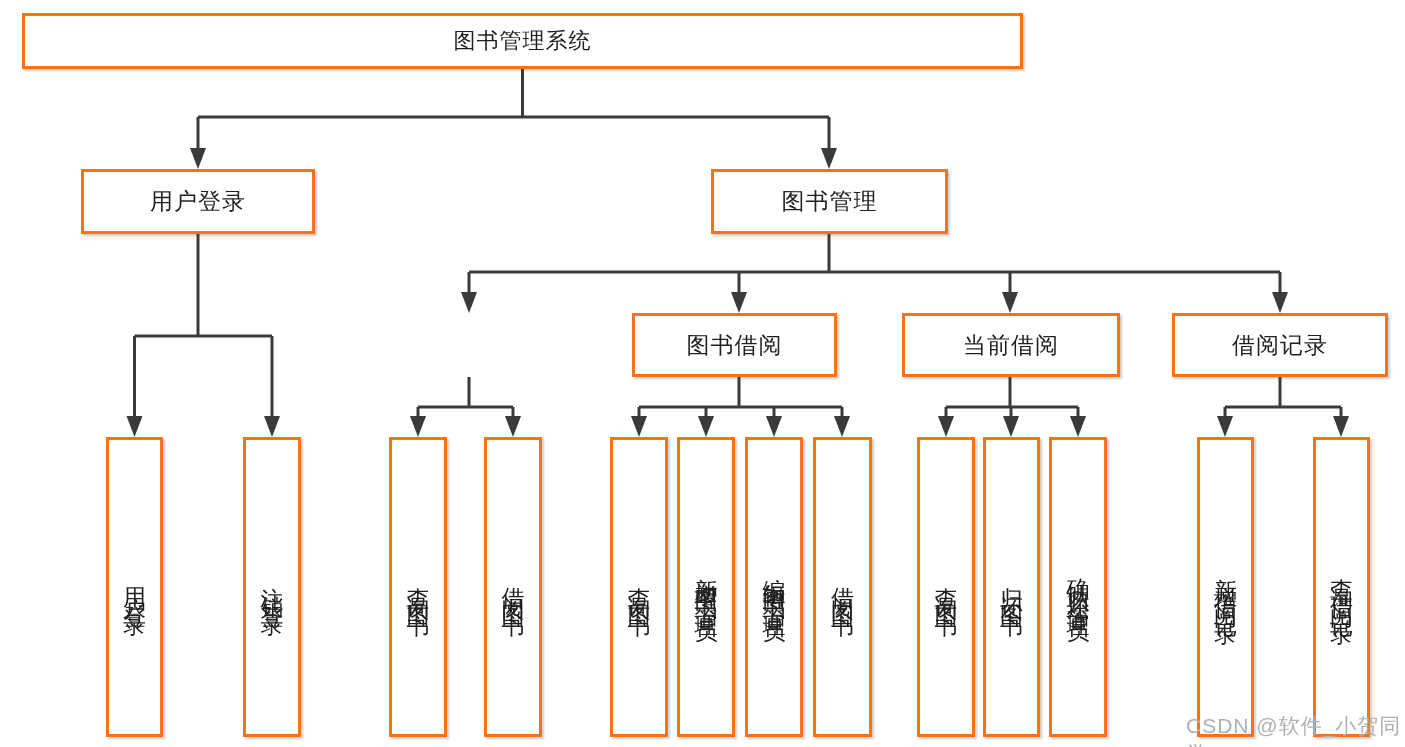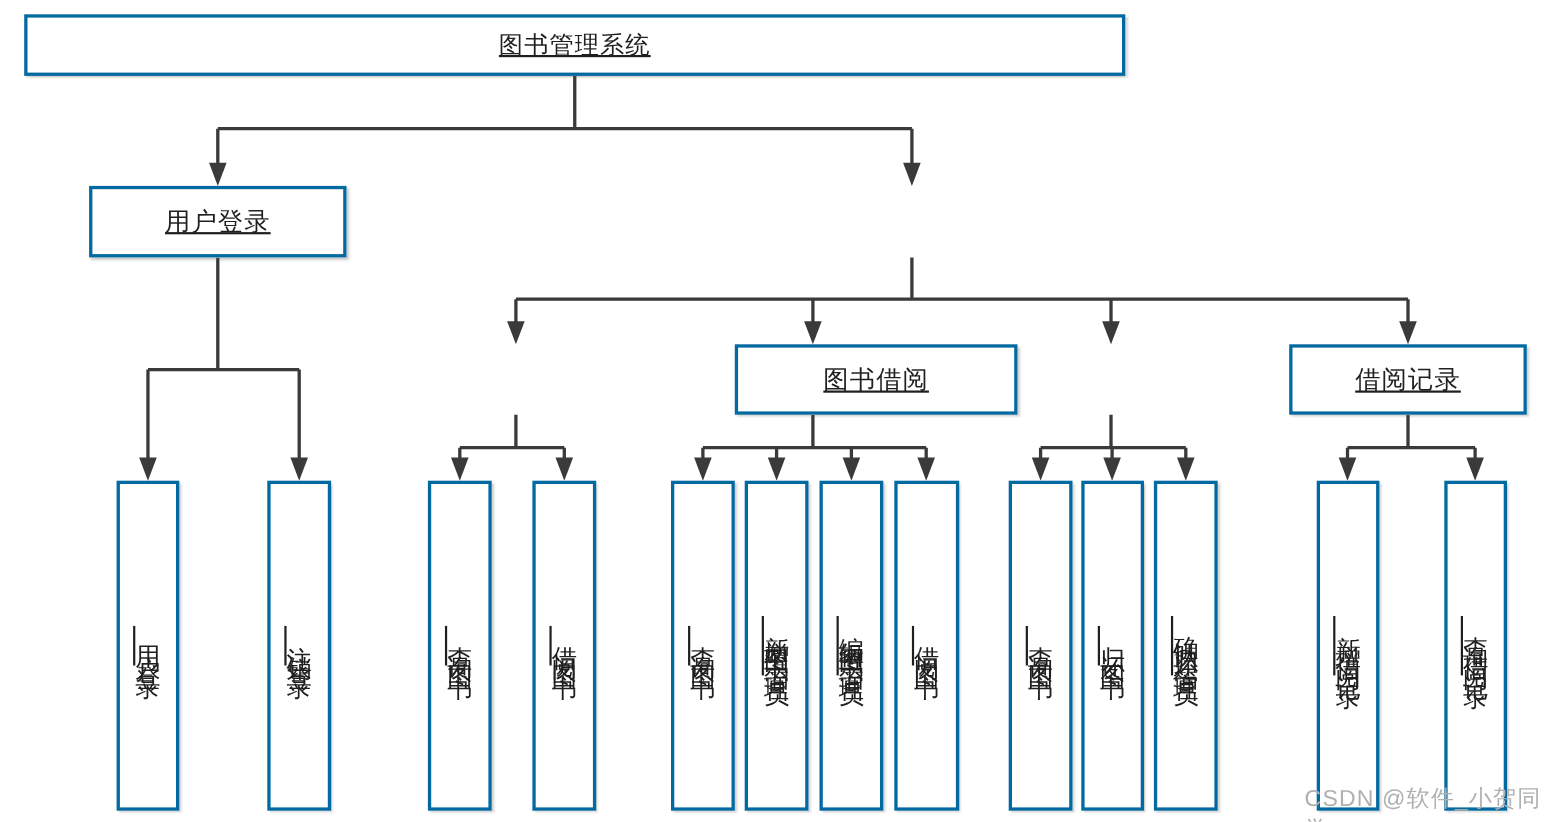--- a/index.html
+++ b/index.html
@@ -8,24 +8,23 @@
     width:1405px; height:747px;
     position:relative; overflow:hidden;
     font-family:"Liberation Sans", sans-serif;
     color:#1f1f1f;
   }
   .stage { position:absolute; left:0; top:0; width:1405px; height:747px; }
   svg.connectors { position:absolute; left:0; top:0; z-index:0; }
   .box {
     position:absolute; z-index:1;
     background:#ffffff;
-    border:3px solid #0369a1;
+    border:3px solid #f97316;
     display:flex; align-items:center; justify-content:center;
     box-shadow:2px 2px 2px rgba(90,90,90,0.30);
-    text-decoration:underline;
   }
   .hbox { font-size:23px; letter-spacing:1px; }
   .hbox.title { font-size:22px; }
   .vlabel {
     writing-mode:vertical-rl;
     text-orientation:mixed;
     font-size:23px;
     line-height:1;
     letter-spacing:9px;
     white-space:nowrap;
@@ -91,23 +90,29 @@
     </g>
   </svg>
 
   <div class="box hbox title" style="left:22px;top:13px;width:1001px;height:56px">
     <span>图书管理系统</span>
   </div>
 
   <div class="box hbox" style="left:81px;top:169px;width:234px;height:65px">
     <span>用户登录</span>
   </div>
+  <div class="box hbox" style="left:711px;top:169px;width:237px;height:65px">
+    <span>图书管理</span>
+  </div>
 
-  <div class="box hbox" style="left:668px;top:313px;width:257px;height:64px">
+  <div class="box hbox" style="left:632px;top:313px;width:205px;height:64px">
     <span>图书借阅</span>
+  </div>
+  <div class="box hbox" style="left:902px;top:313px;width:218px;height:64px">
+    <span>当前借阅</span>
   </div>
   <div class="box hbox" style="left:1172px;top:313px;width:216px;height:64px">
     <span>借阅记录</span>
   </div>
 
   <div class="box vbox" style="left:106px;top:437px;width:57px;height:300px">
     <span class="vlabel">用户登录</span>
   </div>
   <div class="box vbox" style="left:243px;top:437px;width:58px;height:300px">
     <span class="vlabel">注销登录</span>

